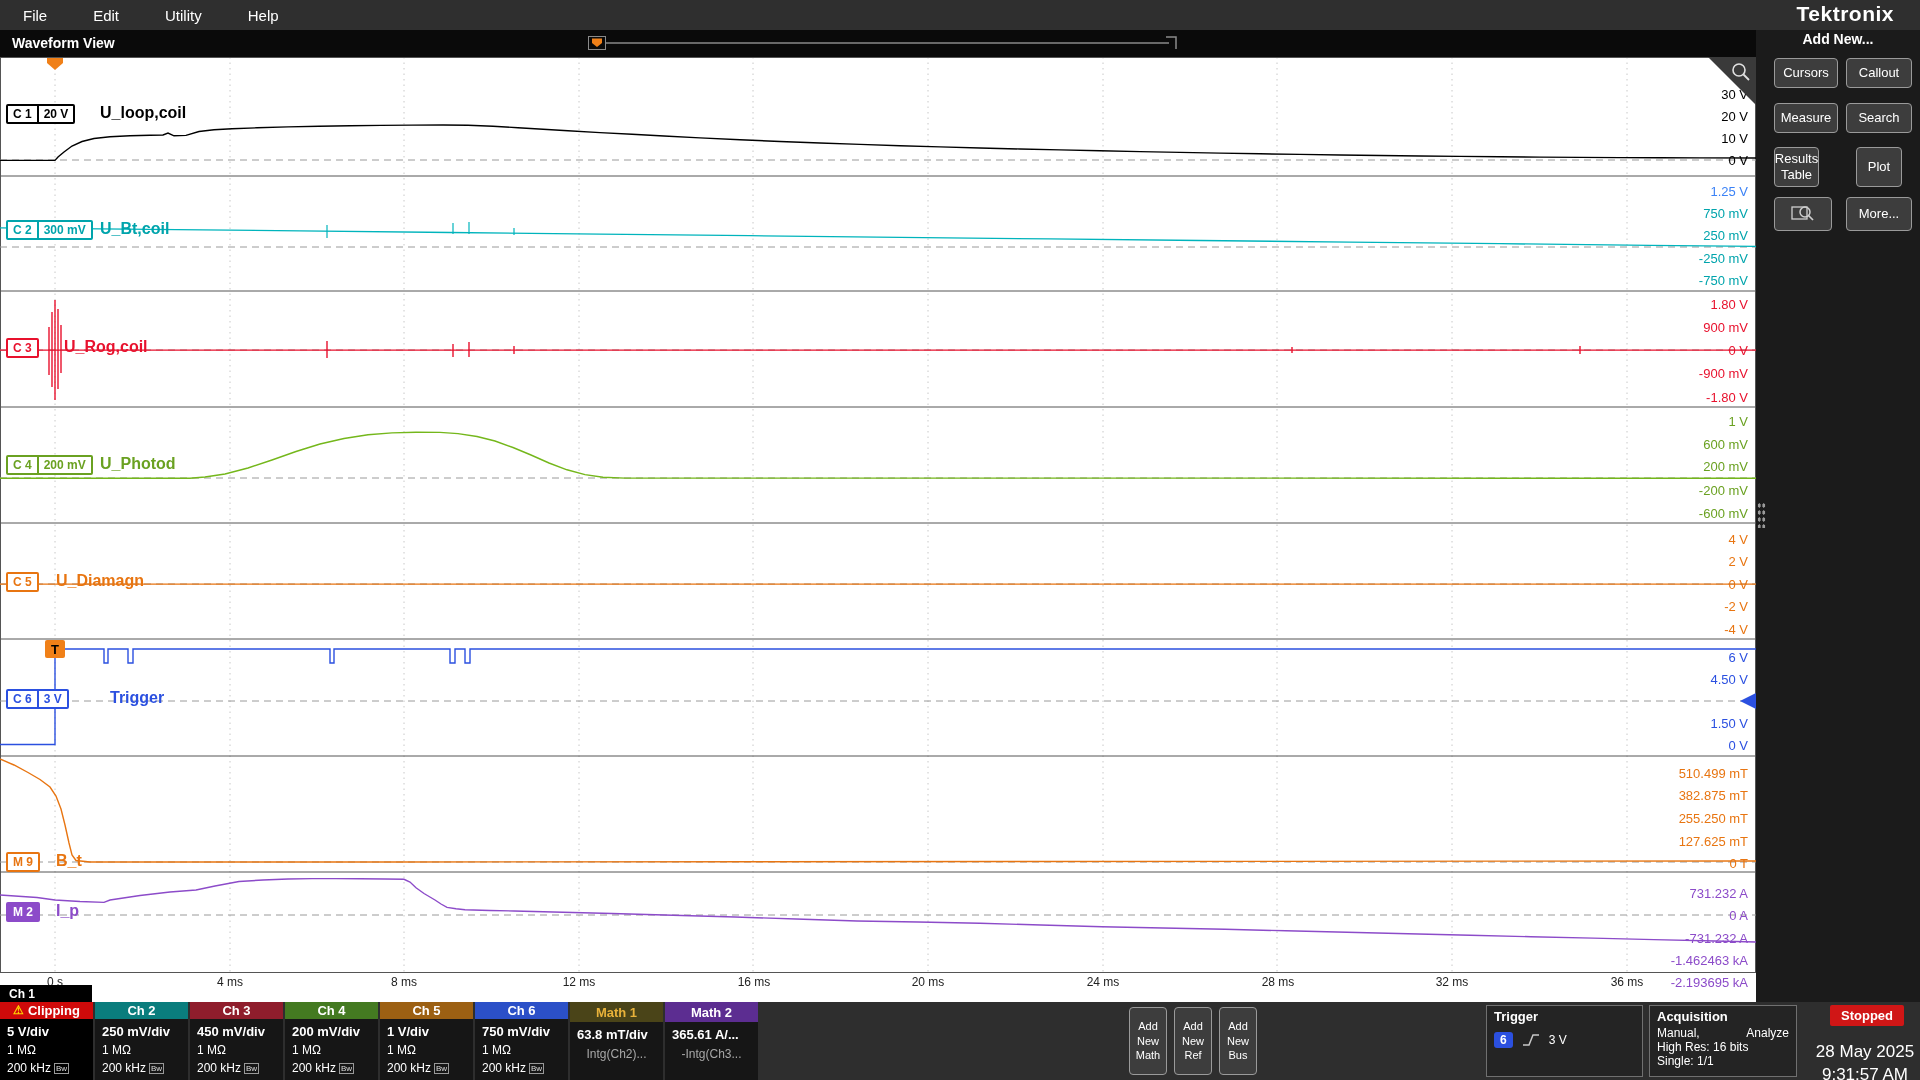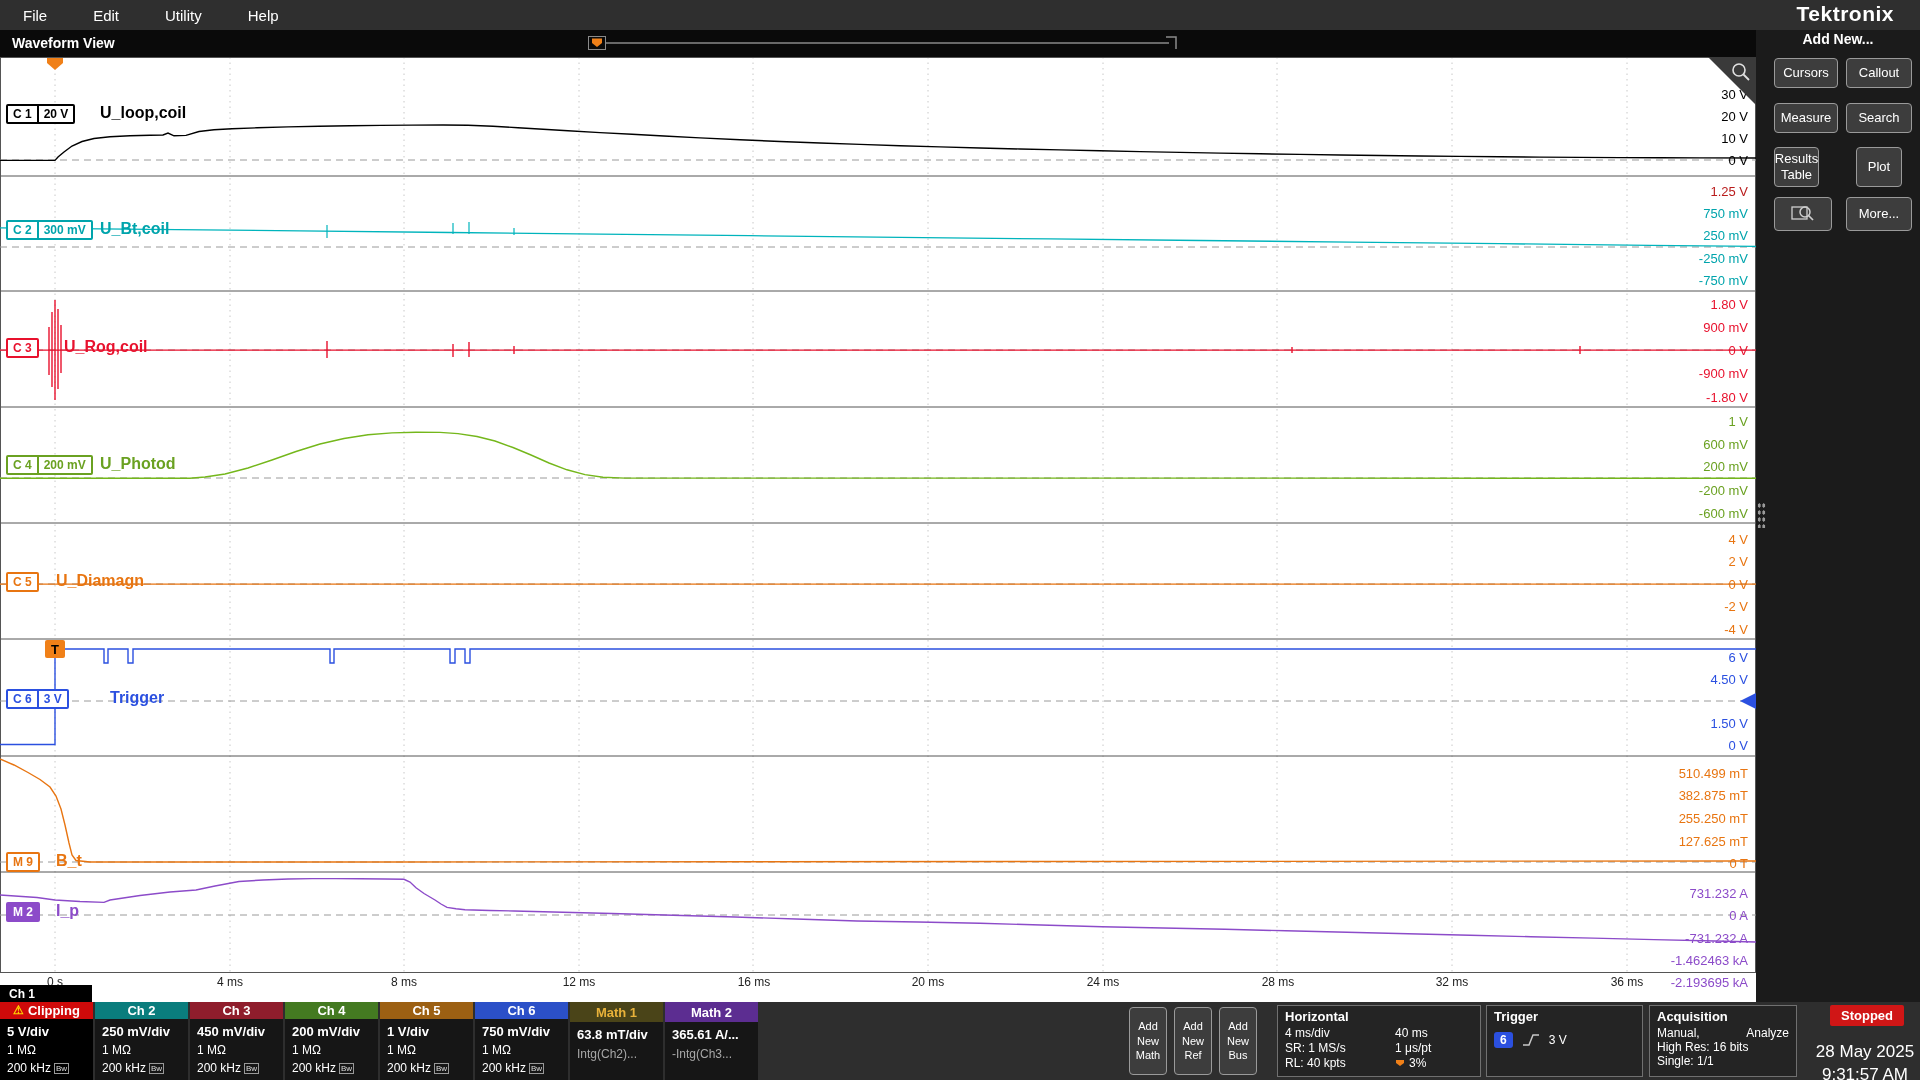--- a/index.html
+++ b/index.html
@@ -50,21 +50,21 @@
 
   
   .bottombar{position:absolute;top:1002px;left:0;width:1920px;height:78px;background:#2e2e2e;z-index:10;}
   .badges{position:absolute;left:0;top:0;display:flex;gap:2px;}
   .bb{width:93px;height:78px;display:flex;flex-direction:column;}
   .bb-head{height:20px;display:flex;align-items:center;justify-content:center;gap:4px;
            font-size:13px;font-weight:bold;color:#fff;}
   .bb-body{flex:1;background:#161616;color:#fff;padding:3px 7px;font-size:12px;line-height:1.5;}
   .bb-body.sel{background:#000;}
   .bb-line1{font-size:13px;font-weight:bold;}
-  .bb-fn{color:#a8a8a8;}
+  .bb-fn{color:#a8a8a8;text-align:center;}
   .bw{font-size:8px;border:1px solid #999;padding:0 1px;margin-left:3px;vertical-align:1px;color:#ddd;}
   .warn{color:#ffd400;font-size:12px;}
 
   .addnew-btn{position:absolute;top:5px;width:38px;height:68px;background:#3d3d3d;border:1px solid #9a9a9a;
               border-radius:4px;color:#fff;font-size:11px;text-align:center;display:flex;align-items:center;
               justify-content:center;line-height:1.35;box-sizing:border-box;padding:8px;}
   .panel{position:absolute;top:3px;height:72px;background:#242424;border:1px solid #707070;color:#fff;
          font-size:12px;box-sizing:border-box;padding:3px 7px;}
   .panel-title{font-weight:bold;font-size:13px;}
   .h-grid{display:grid;grid-template-columns:110px 1fr;row-gap:1px;margin-top:2px;}
@@ -185,21 +185,21 @@
           <circle cx="31" cy="13" r="6" fill="none" stroke="#e0e0e0" stroke-width="1.6"></circle>
           <line x1="35.5" y1="17.5" x2="41" y2="23" stroke="#e0e0e0" stroke-width="1.8"></line>
         </g>
       </svg>
 
       <div class="sl" style="top:30px;color:#000">30 V</div>
       <div class="sl" style="top:52px;color:#000">20 V</div>
       <div class="sl" style="top:74px;color:#000">10 V</div>
       <div class="sl" style="top:96px;color:#000">0 V</div>
 
-      <div class="sl" style="top:127px;color:#b91c1c">1.25 V</div>
+      <div class="sl" style="top:127px;color:#3b82f6">1.25 V</div>
       <div class="sl" style="top:149px;color:#00a4ac">750 mV</div>
       <div class="sl" style="top:171px;color:#00a4ac">250 mV</div>
       <div class="sl" style="top:194px;color:#00a4ac">-250 mV</div>
       <div class="sl" style="top:216px;color:#00a4ac">-750 mV</div>
 
       <div class="sl" style="top:240px;color:#e8112d">1.80 V</div>
       <div class="sl" style="top:263px;color:#e8112d">900 mV</div>
       <div class="sl" style="top:286px;color:#e8112d">0 V</div>
       <div class="sl" style="top:309px;color:#e8112d">-900 mV</div>
       <div class="sl" style="top:333px;color:#e8112d">-1.80 V</div>
@@ -396,36 +396,20 @@
           <div class="bb-line1">365.61 A/...</div>
           <div class="bb-fn">-Intg(Ch3...</div>
         </div>
       </div>
     </div>
 
     <div class="addnew-btn" style="left:1129px">Add New Math</div>
     <div class="addnew-btn" style="left:1174px">Add New Ref</div>
     <div class="addnew-btn" style="left:1219px">Add New Bus</div>
 
-    <div class="panel" style="left:1277px;width:204px">
-      <div class="panel-title">Horizontal</div>
-      <div class="h-grid">
-        <span>4 ms/div</span>
-        <span>40 ms</span>
-        <span>SR: 1 MS/s</span>
-        <span>1 μs/pt</span>
-        <span>RL: 40 kpts</span>
-        <span class="pos-cell">
-          <svg width="10" height="8">
-              <polygon points="1,1 9,1 9,4 5,7 1,4" fill="#f08018"></polygon>
-            </svg>
-          <span>3%</span>
-        </span>
-      </div>
-    </div>
 
     <div class="panel" style="left:1486px;width:157px">
       <div class="panel-title">Trigger</div>
       <div class="trig-row">
         <span class="trig-src">6</span>
         <svg width="18" height="14">
           <polyline points="1,12 7,12 11,2 17,2" fill="none" stroke="#c8c8c8" stroke-width="1.5"></polyline>
         </svg>
         <span>3 V</span>
       </div>

